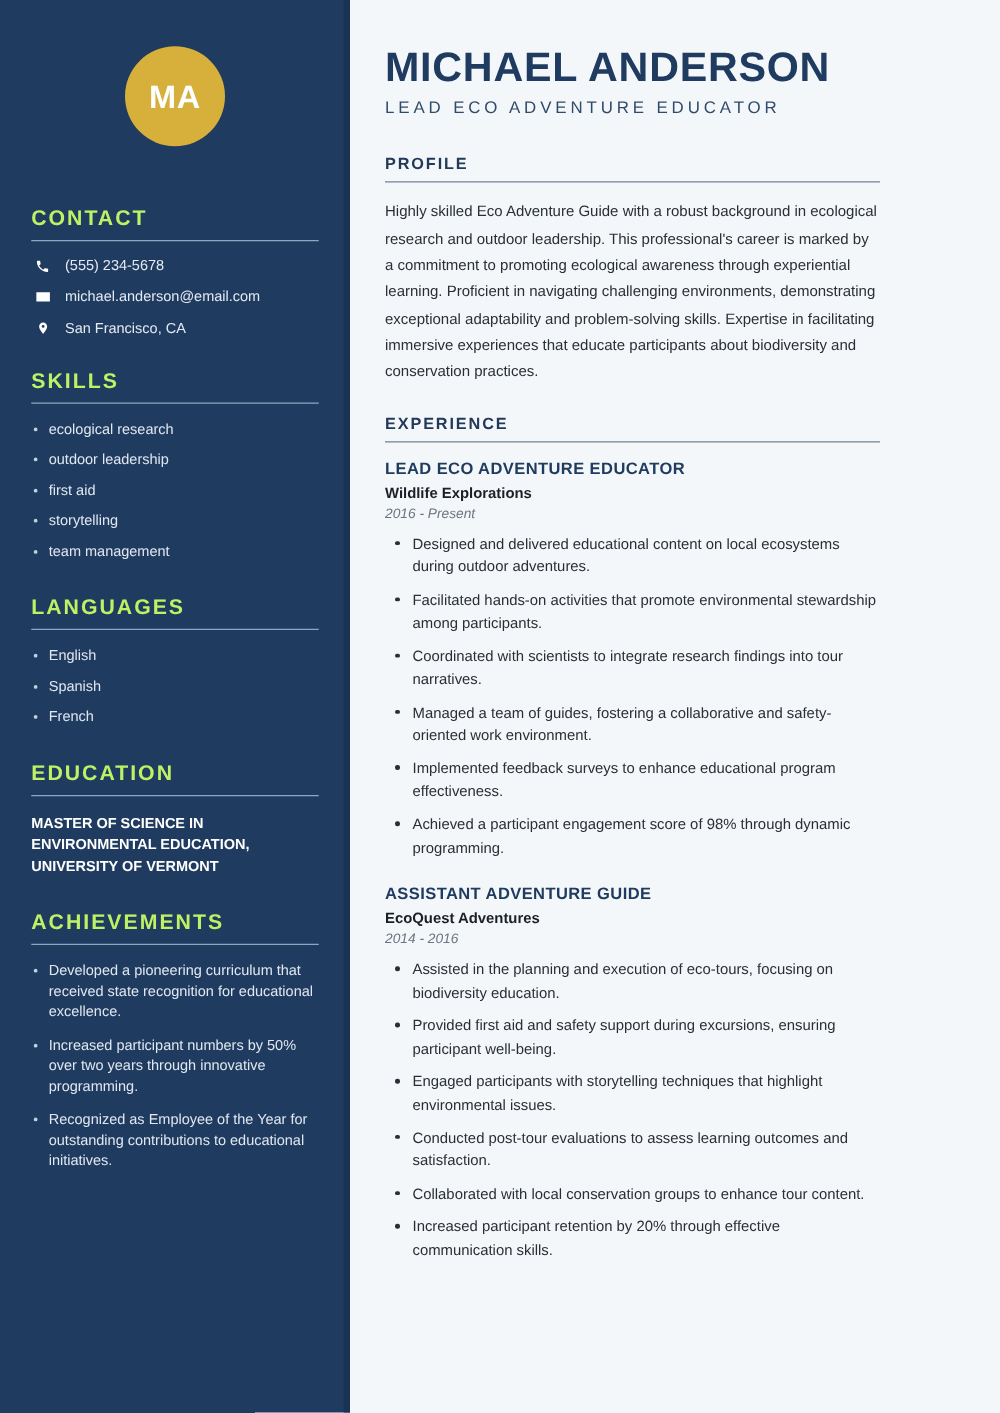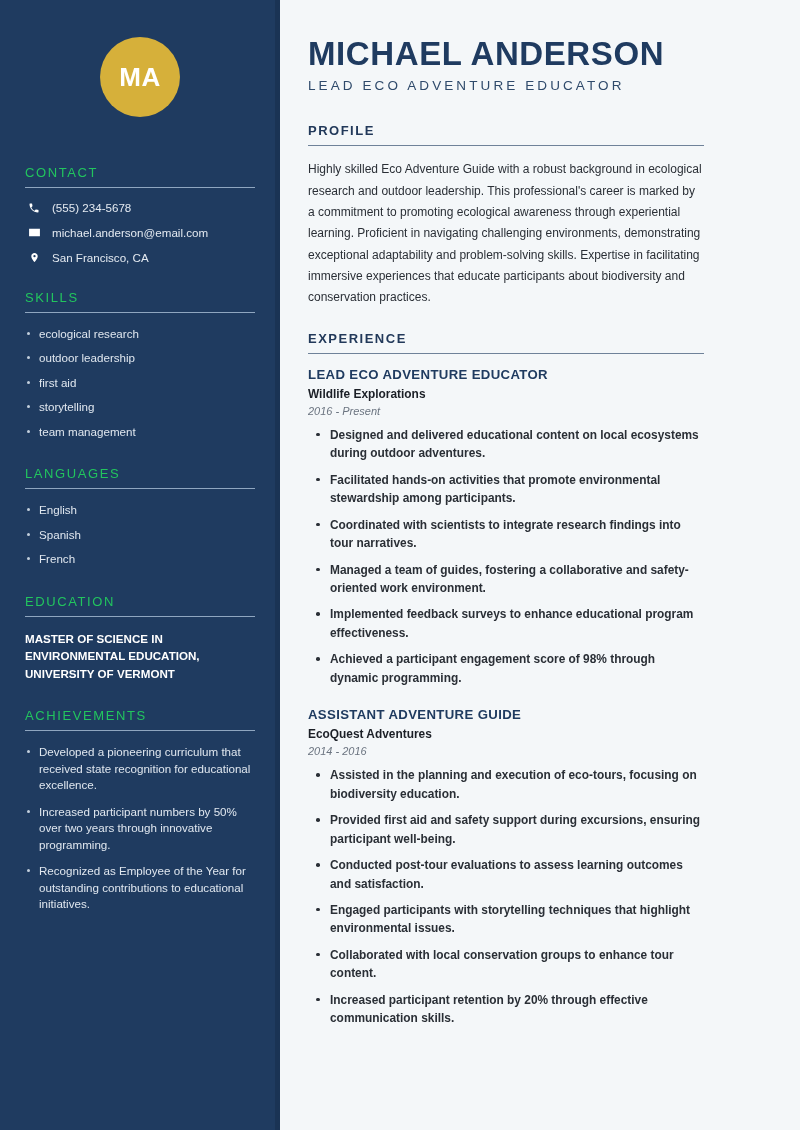--- a/index.html
+++ b/index.html
@@ -54,23 +54,23 @@
     justify-content: center;
     font-size: 26px;
     font-weight: bold;
     letter-spacing: 0.5px;
   }
   .side-section {
     margin-top: 26px;
   }
   .side-section.first { margin-top: 48px; }
   .side-h {
-    color: #22c55e;
-    font-size: 13px;
-    font-weight: normal;
+    color: #bef264;
+    font-size: 17px;
+    font-weight: bold;
     letter-spacing: 1.6px;
     margin: 0 0 7px 0;
   }
   .side-rule {
     height: 1px;
     background: #8fa6c0;
     margin-bottom: 13px;
   }
   .contact-row {
     display: flex;
@@ -176,21 +176,20 @@
   .job-dates {
     color: #6b7480;
     font-size: 11px;
     font-style: italic;
     margin: 0 0 9px 0;
   }
   ul.job-list {
     list-style: none;
     margin: 0 0 20px 0;
     padding: 0;
-    font-weight: bold;
   }
   ul.job-list li {
     color: #2a2f36;
     font-size: 11.9px;
     line-height: 1.55;
     position: relative;
     padding-left: 22px;
     margin-bottom: 8px;
   }
   ul.job-list li::before {
@@ -319,22 +318,22 @@
         </ul>
       </div>
 
       <div class="job">
         <div class="job-title">ASSISTANT ADVENTURE GUIDE</div>
         <div class="job-company">EcoQuest Adventures</div>
         <div class="job-dates">2014 - 2016</div>
         <ul class="job-list">
           <li>Assisted in the planning and execution of eco-tours, focusing on biodiversity education.</li>
           <li>Provided first aid and safety support during excursions, ensuring participant well-being.</li>
+          <li>Engaged participants with storytelling techniques that highlight environmental issues.</li>
           <li>Conducted post-tour evaluations to assess learning outcomes and satisfaction.</li>
-          <li>Engaged participants with storytelling techniques that highlight environmental issues.</li>
           <li>Collaborated with local conservation groups to enhance tour content.</li>
           <li>Increased participant retention by 20% through effective communication skills.</li>
         </ul>
       </div>
 
     </section>
 
   </main>
 </div>
 

